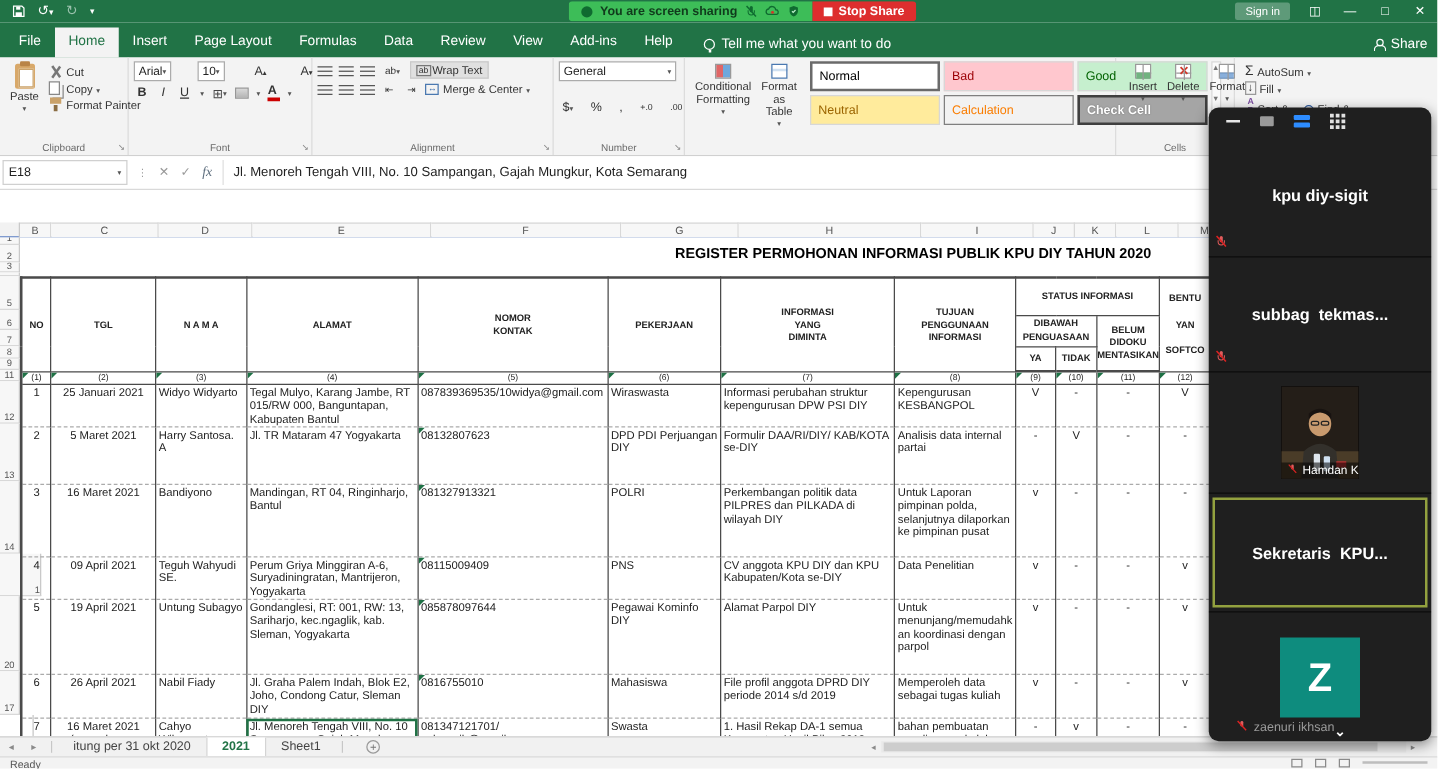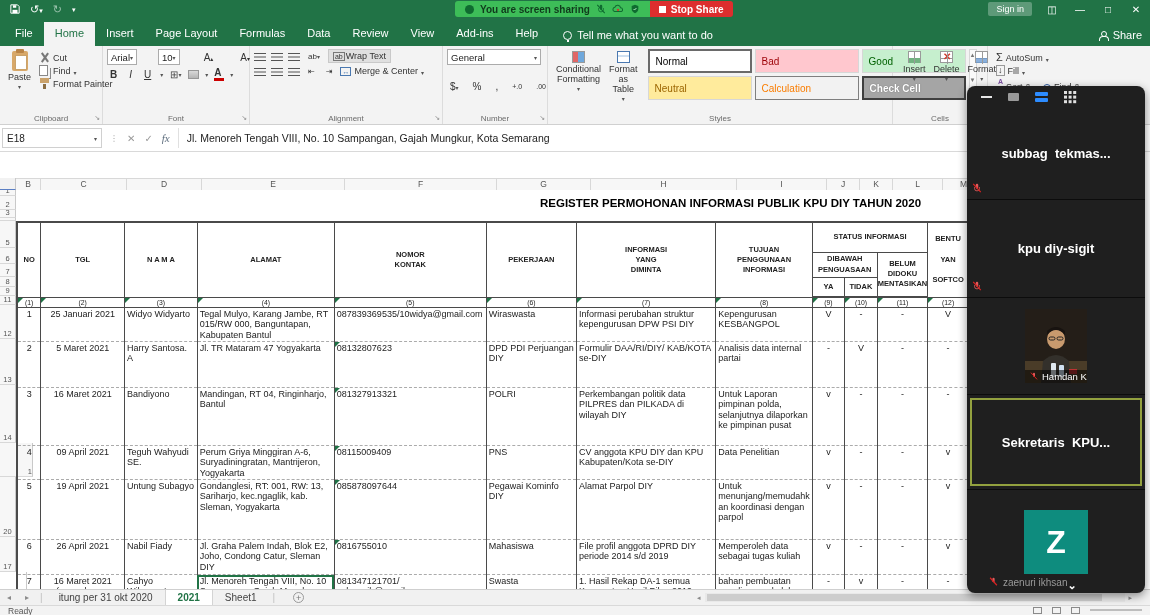--- a/index.html
+++ b/index.html
@@ -231,21 +231,21 @@
         <span>Paste</span>
           <span class="caret">▾</span>
       </div>
       <div style="display:flex;flex-direction:column;gap:2px;padding-top:3px">
         <div class="rbtn">
             <span class="ic-cut"></span>
             <span>Cut</span>
           </div>
         <div class="rbtn">
             <span class="ic-copy"></span>
-            <span>Find</span>
+            <span>Copy</span>
             <span class="caret">▾</span>
           </div>
         <div class="rbtn">
             <span class="ic-brush"></span>
             <span>Format Painter</span>
           </div>
       </div>
     </div>
     <div class="rg-label">Clipboard</div>
     <span class="launcher">↘</span>
@@ -341,21 +341,20 @@
         <div class="sg sg-good">Good</div>
         <div class="sg sg-neutral">Neutral</div>
         <div class="sg sg-calculation">Calculation</div>
         <div class="sg sg-checkcell">Check Cell</div>
       </div>
     <div class="gal-scroll">
         <span>▲</span>
         <span>▼</span>
         <span>▼</span>
       </div>
-    <div class="rg-label">Styles</div>
   </div>
 
   <div class="rgroup" style="width:95px">
     <div class="cellsgrp">
         <div class="cellbtn">
           <span class="ic-grid ins">
             <span class="mark"></span>
           </span>
           <span>Insert</span>
           <span class="caret">▾</span>
@@ -657,32 +656,32 @@
 <div id="zoompanel">
   <div class="zp-toolbar">
     <span class="zp-min"></span>
     <span class="zp-speaker"></span>
     <span class="zp-strip">
         <i></i>
         <i></i>
       </span>
     <span class="zp-grid9"></span>
   </div>
-  <div class="zp-tile" style="height:92px">
-    <span class="zp-name">subbag  tekmas...</span>
+  <div class="zp-tile" style="height:98px">
+    <span class="zp-name">kpu diy-sigit</span>
     <span class="zp-mic">
       <svg width="10" height="10" viewBox="0 0 12 12">
           <rect x="4.5" y="1" width="3" height="6" rx="1.5" fill="#e05c5c"></rect>
           <path d="M3 5v1.5a3 3 0 0 0 6 0V5" stroke="#e05c5c" fill="none"></path>
           <line x1="1.5" y1="1" x2="10.5" y2="11" stroke="#d22" stroke-width="1.5"></line>
         </svg>
     </span>
   </div>
-  <div class="zp-tile" style="height:98px">
-    <span class="zp-name">kpu diy-sigit</span>
+  <div class="zp-tile" style="height:92px">
+    <span class="zp-name">subbag  tekmas...</span>
     <span class="zp-mic">
       <svg width="10" height="10" viewBox="0 0 12 12">
           <rect x="4.5" y="1" width="3" height="6" rx="1.5" fill="#e05c5c"></rect>
           <path d="M3 5v1.5a3 3 0 0 0 6 0V5" stroke="#e05c5c" fill="none"></path>
           <line x1="1.5" y1="1" x2="10.5" y2="11" stroke="#d22" stroke-width="1.5"></line>
         </svg>
     </span>
   </div>
   <div class="zp-tile" style="height:97px">
     <div class="zp-vwrap">

